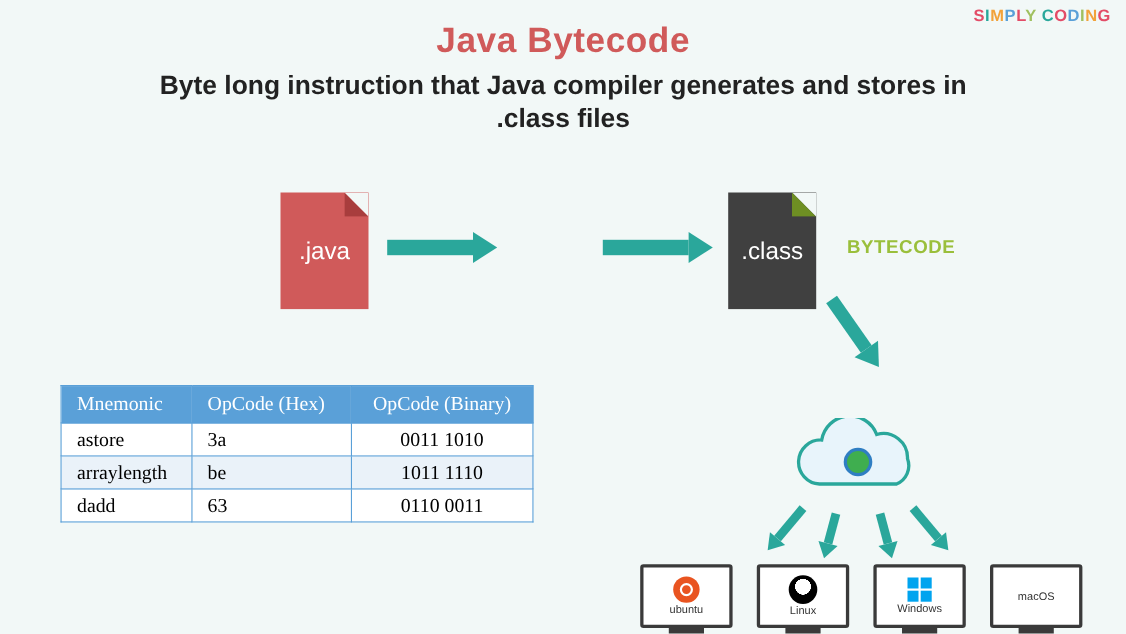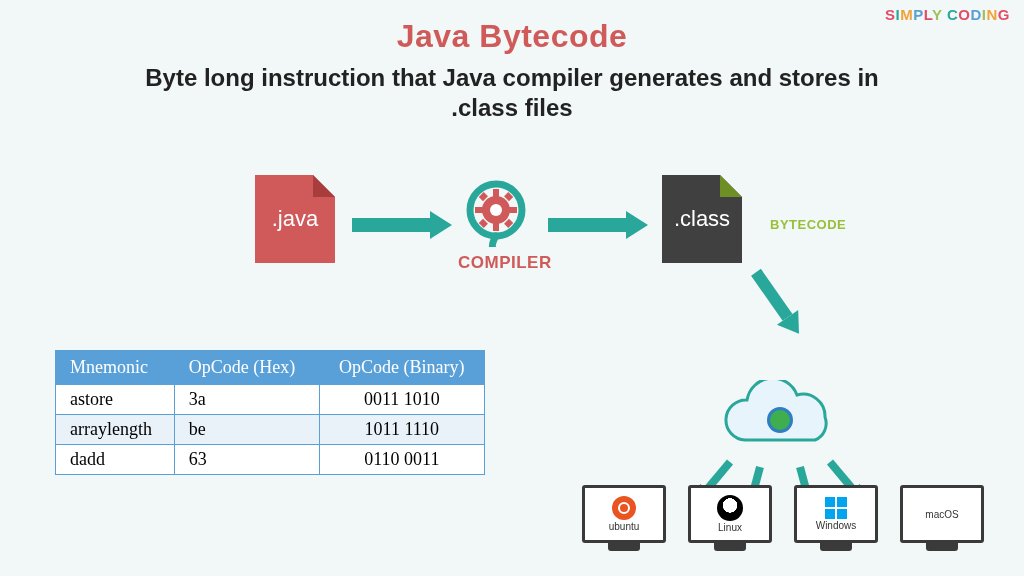--- a/index.html
+++ b/index.html
@@ -62,27 +62,27 @@
 
   .label-red {
     color: #d05a5a;
     font-weight: 800;
     font-size: 17px;
     letter-spacing: 0.5px;
   }
   .label-green {
     color: #9abf3b;
     font-weight: 800;
-    font-size: 13px;
+    font-size: 17px;
     letter-spacing: 0.5px;
   }
 
   
   .file {
-    width: 80px; height: 88px;
+    width: 80px; height: 106px;
     position: relative;
     display: flex; align-items: center; justify-content: center;
     color: #fff; font-size: 22px;
   }
   .file.red { background: #d05a5a; }
   .file.green { background: #404040; }
   .file .fold {
     position: absolute;
     top: 0; right: 0;
     width: 22px; height: 22px;
@@ -173,20 +173,21 @@
     position: absolute;
     left: 0; top: 175px;
     width: 100%;
     display: flex;
     gap: 18px;
     justify-content: center;
   }
   .platform {
     width: 88px;
     text-align: right;
+    margin-top: 28px;
   }
   .monitor {
     width: 84px; height: 58px;
     border: 3px solid #3a3a3a;
     border-radius: 3px;
     background: #fff;
     position: relative;
     display: flex; align-items: center; justify-content: center;
     flex-direction: column;
   }
@@ -236,41 +237,20 @@
         <span class="fold2"></span>
       <span>.java</span>
     </div>
   </div>
 
   <div class="arrow" style="left:352px; top:38px;">
     <div class="shaft" style="width:78px;"></div>
       <div class="head"></div>
   </div>
 
-  <div class="flow-item compiler-wrap" style="left:458px; top:2px;">
-    <div class="compiler-icon">
-      <svg viewBox="0 0 70 70" width="70" height="70">
-        <circle cx="35" cy="33" r="26" fill="none" stroke="#2aa79b" stroke-width="7"></circle>
-        <path d="M35 59 q -6 10 -2 14" fill="none" stroke="#2aa79b" stroke-width="7" stroke-linecap="round"></path>
-        <g fill="#d05a5a">
-          <circle cx="35" cy="33" r="14"></circle>
-          <rect x="32" y="12" width="6" height="8"></rect>
-          <rect x="32" y="46" width="6" height="8"></rect>
-          <rect x="14" y="30" width="8" height="6"></rect>
-          <rect x="48" y="30" width="8" height="6"></rect>
-          <rect x="19" y="17" width="7" height="6" transform="rotate(-45 22 20)"></rect>
-          <rect x="44" y="17" width="7" height="6" transform="rotate(45 48 20)"></rect>
-          <rect x="19" y="43" width="7" height="6" transform="rotate(45 22 46)"></rect>
-          <rect x="44" y="43" width="7" height="6" transform="rotate(-45 48 46)"></rect>
-        </g>
-        <circle cx="35" cy="33" r="6" fill="#fff"></circle>
-      </svg>
-    </div>
-    <div class="label-red" style="margin-top:6px;">COMPILER</div>
-  </div>
 
   <div class="arrow" style="left:548px; top:38px;">
     <div class="shaft" style="width:78px;"></div>
       <div class="head"></div>
   </div>
 
   <div class="flow-item" style="left:662px; top:0;">
     <div class="file green">
       <span class="fold"></span>
         <span class="fold2"></span>

